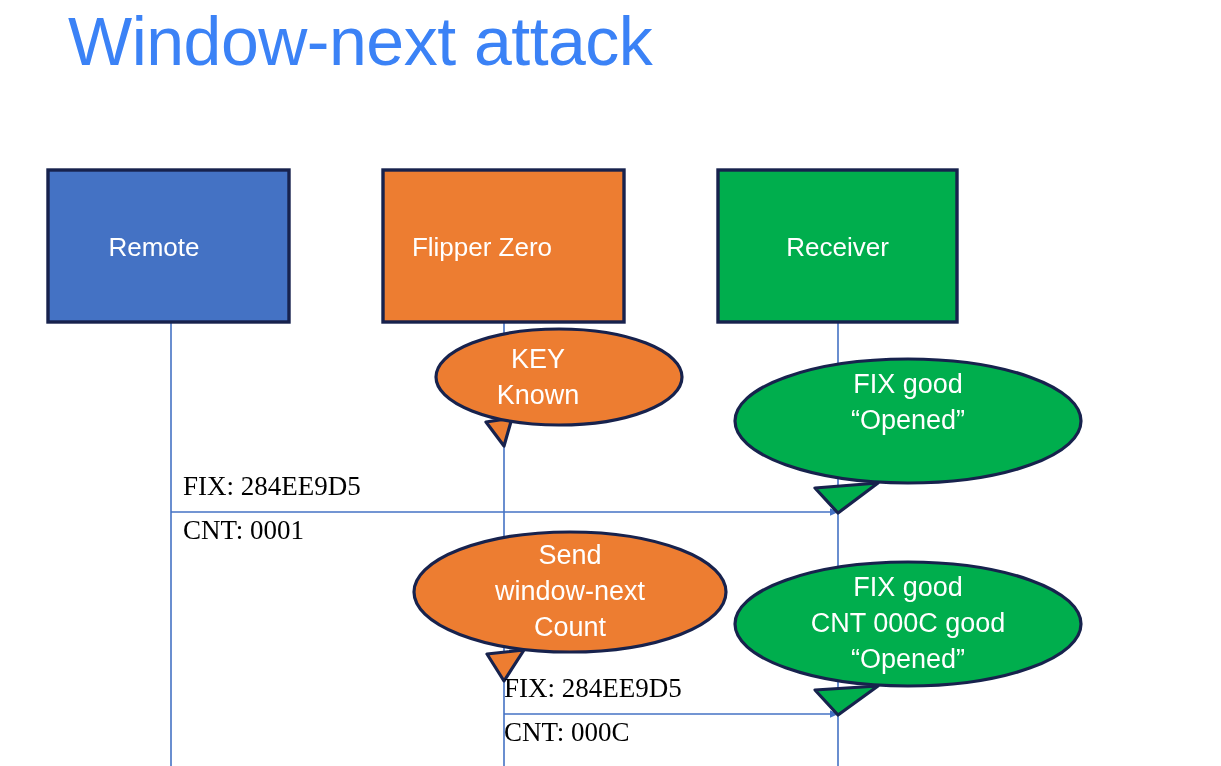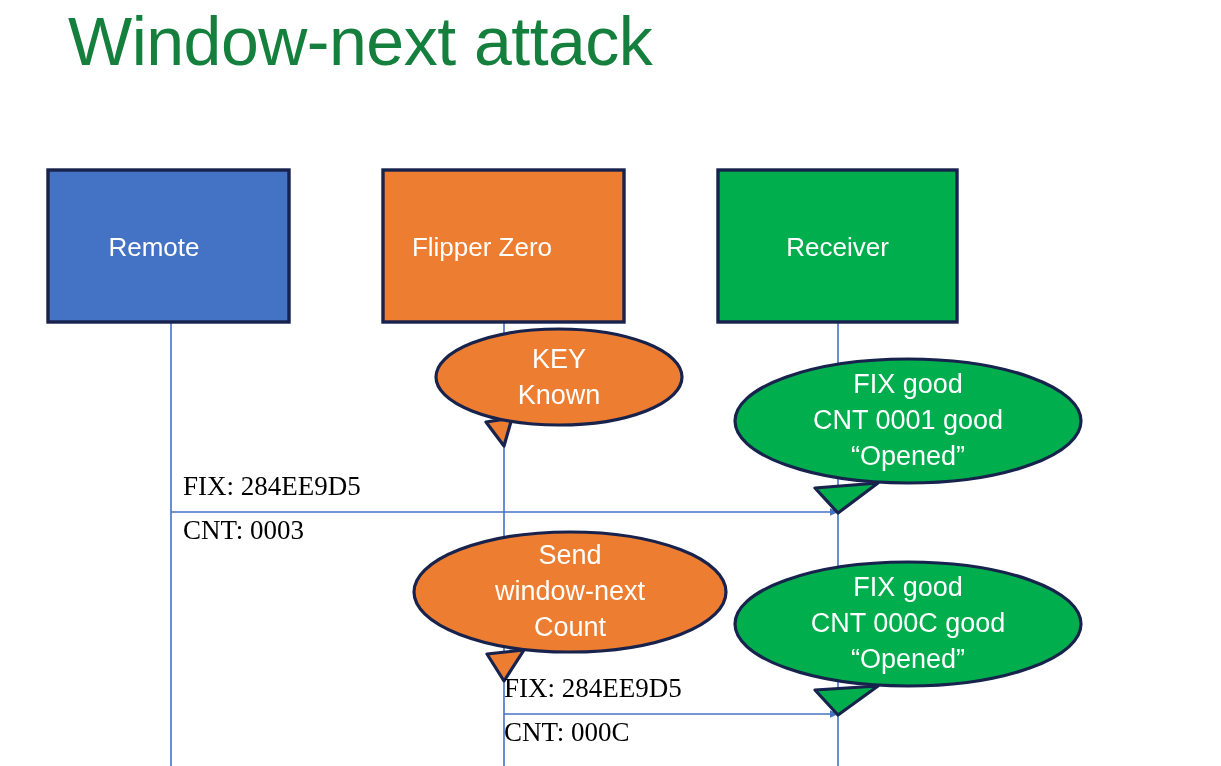--- a/index.html
+++ b/index.html
@@ -17,21 +17,21 @@
     height: 766px;
     background: #ffffff;
     overflow: hidden;
   }
   #title {
     position: absolute;
     left: 68px;
     top: 2px;
     font-size: 68px;
     line-height: 1.15;
-    color: #15803d;
+    color: #3b82f6;
     font-weight: 400;
     letter-spacing: -0.5px;
     white-space: nowrap;
   }
   
   #canvas {
     position: absolute;
     left: 0;
     top: 0;
     width: 1221px;
@@ -108,42 +108,41 @@
     <g>
       <path d="M 815,690 L 878,686 L 838,715 Z" fill="#00AE4D" stroke="#17224D" stroke-width="3.2" stroke-linejoin="round"></path>
       <ellipse cx="908" cy="624" rx="173" ry="62" fill="#00AE4D" stroke="#17224D" stroke-width="3.2"></ellipse>
     </g>
   </svg>
 
   <div class="actor-label" style="left:48px; top:232px; width:212px;">Remote</div>
   <div class="actor-label" style="left:383px; top:232px; width:198px;">Flipper Zero</div>
   <div class="actor-label" style="left:718px; top:232px; width:239px;">Receiver</div>
 
-  <div class="bubble-label" style="left:436px; top:342px; width:246px;">
+  <div class="bubble-label" style="left:415px; top:342px; width:246px;">
     <div>KEY</div>
     <div>Known</div>
   </div>
 
   <div class="bubble-label" style="left:735px; top:367px; width:346px;">
     <div>FIX good</div>
-    <div>CNT 0001 good</div>
     <div>“Opened”</div>
   </div>
 
   <div class="bubble-label" style="left:414px; top:538px; width:312px;">
     <div>Send</div>
     <div>window-next</div>
     <div>Count</div>
   </div>
 
   <div class="bubble-label" style="left:735px; top:570px; width:346px;">
     <div>FIX good</div>
     <div>CNT 000C good</div>
     <div>“Opened”</div>
   </div>
 
   <div class="msg-label" style="left:183px; top:471px;">FIX: 284EE9D5</div>
-  <div class="msg-label" style="left:183px; top:515px;">CNT: 0003</div>
+  <div class="msg-label" style="left:183px; top:515px;">CNT: 0001</div>
 
   <div class="msg-label" style="left:504px; top:673px;">FIX: 284EE9D5</div>
   <div class="msg-label" style="left:504px; top:717px;">CNT: 000C</div>
 
 </div>
 
 </body></html>

